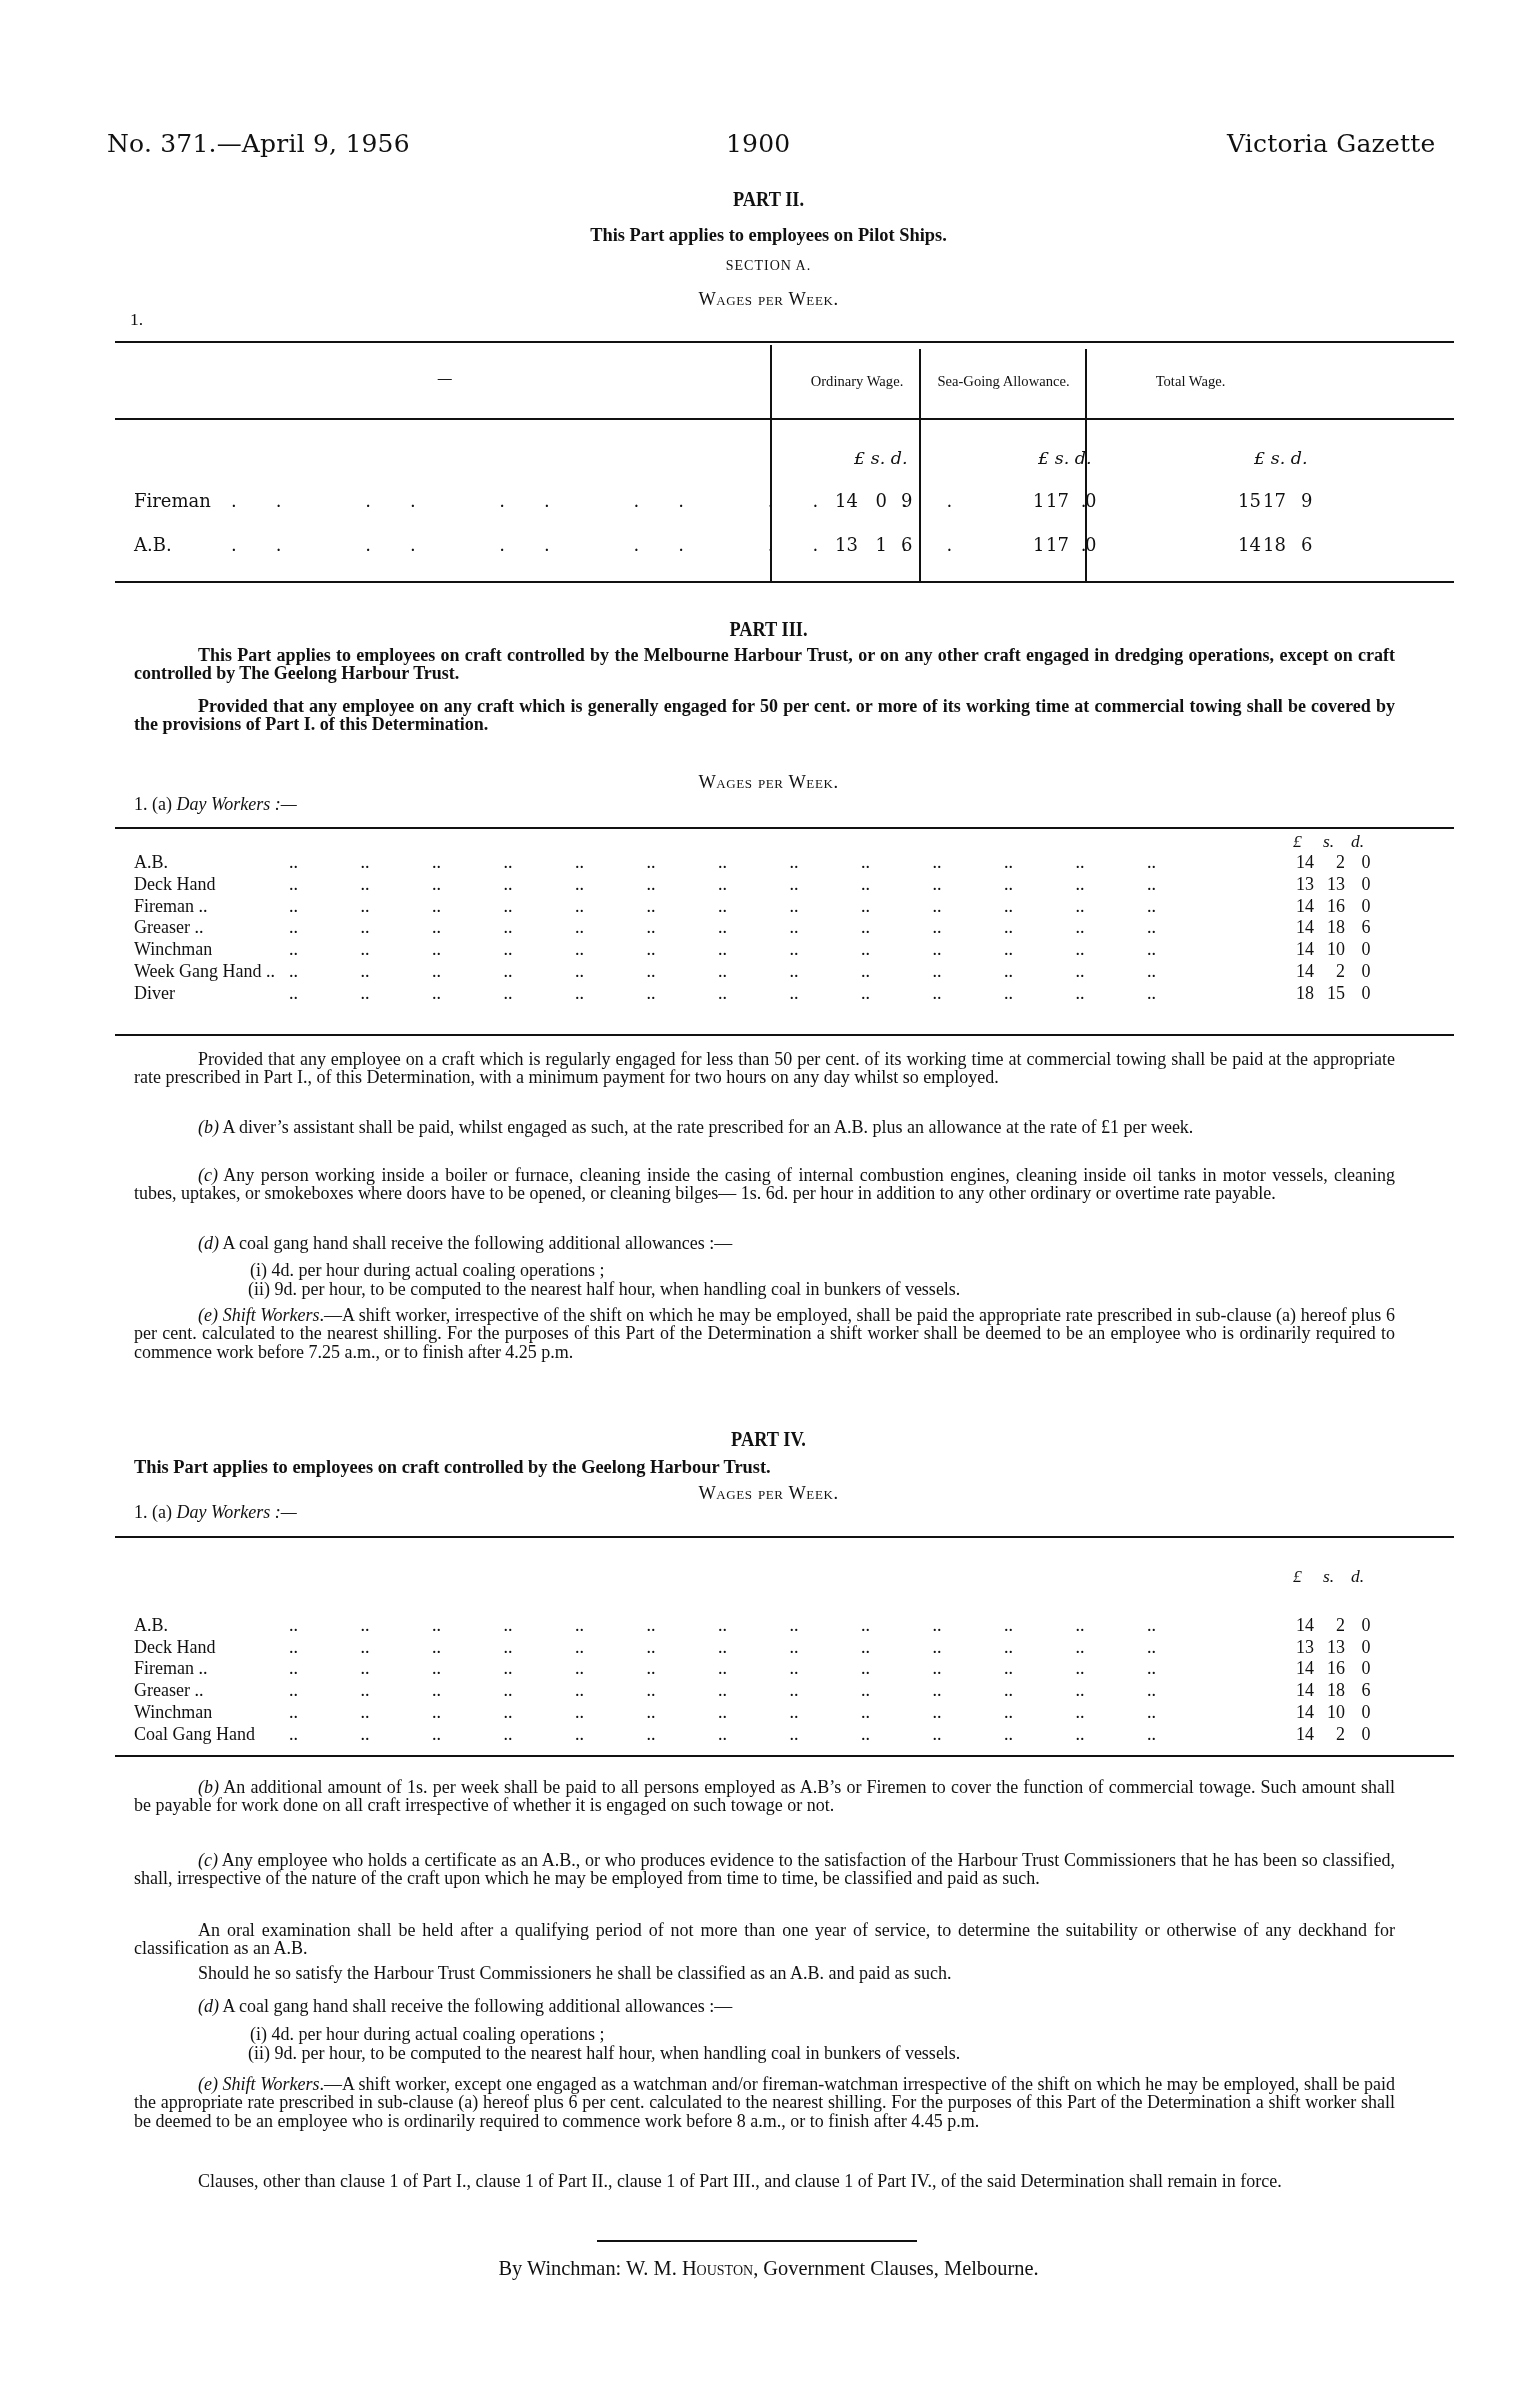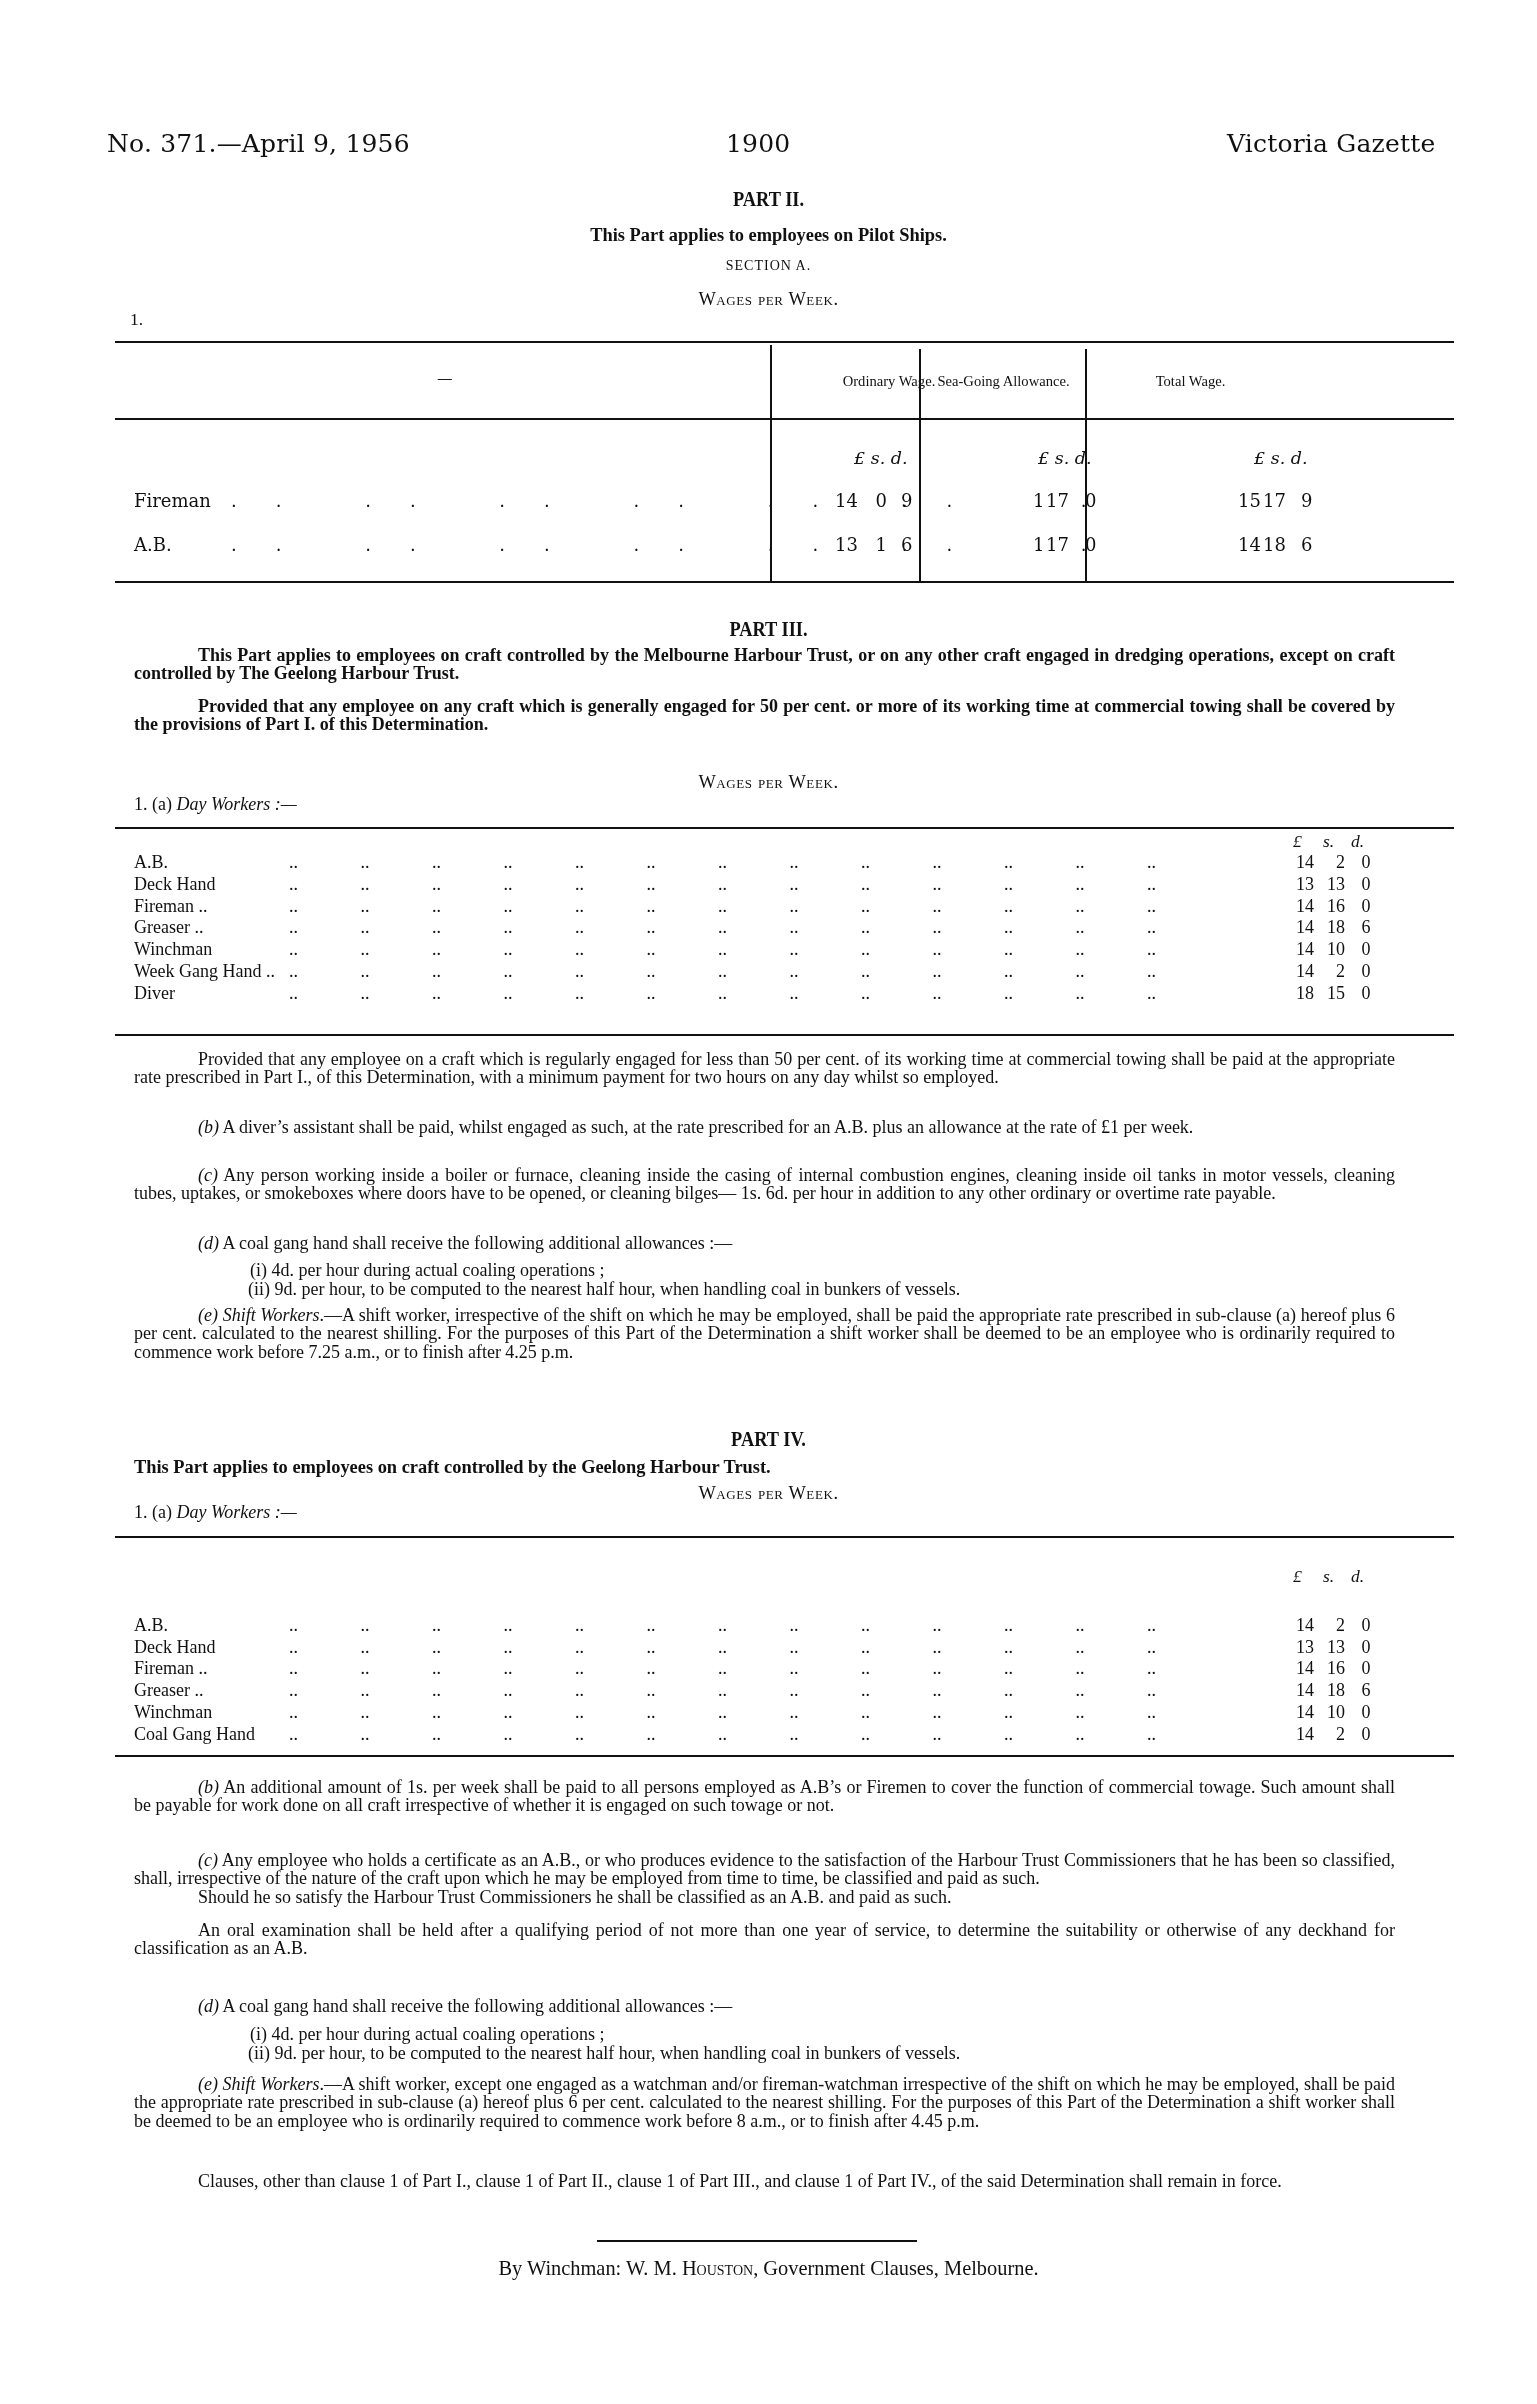--- a/index.html
+++ b/index.html
@@ -51,21 +51,21 @@
 
 <div>
   <div class="rule" style="left:115px;top:341px;width:1339px;height:1.9px;"></div>
   <div class="rule" style="left:115px;top:418px;width:1339px;height:1.9px;"></div>
   <div class="rule" style="left:115px;top:581px;width:1339px;height:1.9px;"></div>
   <div class="vline" style="left:770px;top:345px;height:238px;"></div>
   <div class="vline" style="left:919px;top:349px;height:233px;"></div>
   <div class="vline" style="left:1085px;top:349px;height:233px;"></div>
 
   <div class="abs" style="left:437px;top:369px;font-size:15.5px;">—</div>
-  <div class="abs tbl2-head" style="left:816px;top:373px;width:146px;">Ordinary Wage.</div>
+  <div class="abs tbl2-head" style="left:784px;top:373px;width:146px;">Ordinary Wage.</div>
   <div class="abs tbl2-head" style="left:922px;top:373px;width:163px;">Sea-Going Allowance.</div>
   <div class="abs tbl2-head" style="left:1088px;top:373px;width:165px;margin-left:20px;">Total Wage.</div>
 
   <div class="abs" style="left:854px;top:448px;font-style:italic;font-size:17.5px;">£  s.  d.</div>
   <div class="abs" style="left:1038px;top:448px;font-style:italic;font-size:17.5px;">£  s.  d.</div>
   <div class="abs" style="left:1254px;top:448px;font-style:italic;font-size:17.5px;">£  s.  d.</div>
 
   <div class="abs" style="left:134px;top:490px;font-size:18px;">Fireman</div>
   <div class="abs" style="left:231px;top:490px;font-size:18px;letter-spacing:39px;">.. .. .. .. .. .. ..</div>
   <div>
@@ -235,21 +235,21 @@
 
 <div class="rule" style="left:115px;top:1755px;width:1339px;height:1.9px;"></div>
 
 <div class="para" style="top:1778px;">
   <i>(b)</i><span> An additional amount of 1s. per week shall be paid to all persons employed as A.B’s or Firemen to cover the function of commercial towage.  Such amount shall be payable for work done on all craft irrespective of whether it is engaged on such towage or not.</span>
 </div>
 <div class="para" style="top:1851px;">
   <i>(c)</i><span> Any employee who holds a certificate as an A.B., or who produces evidence to the satisfaction of the Harbour Trust Commissioners that he has been so classified, shall, irrespective of the nature of the craft upon which he may be employed from time to time, be classified and paid as such.</span>
 </div>
 <div class="para" style="top:1921px;">An oral examination shall be held after a qualifying period of not more than one year of service, to determine the suitability or otherwise of any deckhand for classification as an A.B.</div>
-<div class="para" style="top:1888px;">Should he so satisfy the Harbour Trust Commissioners he shall be classified as an A.B. and paid as such.</div>
+<div class="para" style="top:1964px;">Should he so satisfy the Harbour Trust Commissioners he shall be classified as an A.B. and paid as such.</div>
 <div class="para" style="top:1997px;">
   <i>(d)</i><span> A coal gang hand shall receive the following additional allowances :—</span>
 </div>
 <div class="sub-item" style="left:250px;top:2025px;">(i) 4d. per hour during actual coaling operations ;</div>
 <div class="sub-item" style="left:248px;top:2044px;">(ii) 9d. per hour, to be computed to the nearest half hour, when handling coal in bunkers of vessels.</div>
 <div class="para" style="top:2075px;">
   <i>(e)</i> <i>Shift Workers</i><span>.—A shift worker, except one engaged as a watchman and/or fireman-watchman irrespective of the shift on which he may be employed, shall be paid the appropriate rate prescribed in sub-clause (a) hereof plus 6 per cent. calculated to the nearest shilling.  For the purposes of this Part of the Determination a shift worker shall be deemed to be an employee who is ordinarily required to commence work before 8 a.m., or to finish after 4.45 p.m.</span>
 </div>
 <div class="para" style="top:2172px;">Clauses, other than clause 1 of Part I., clause 1 of Part II., clause 1 of Part III., and clause 1 of Part IV., of the said Determination shall remain in force.</div>
 

